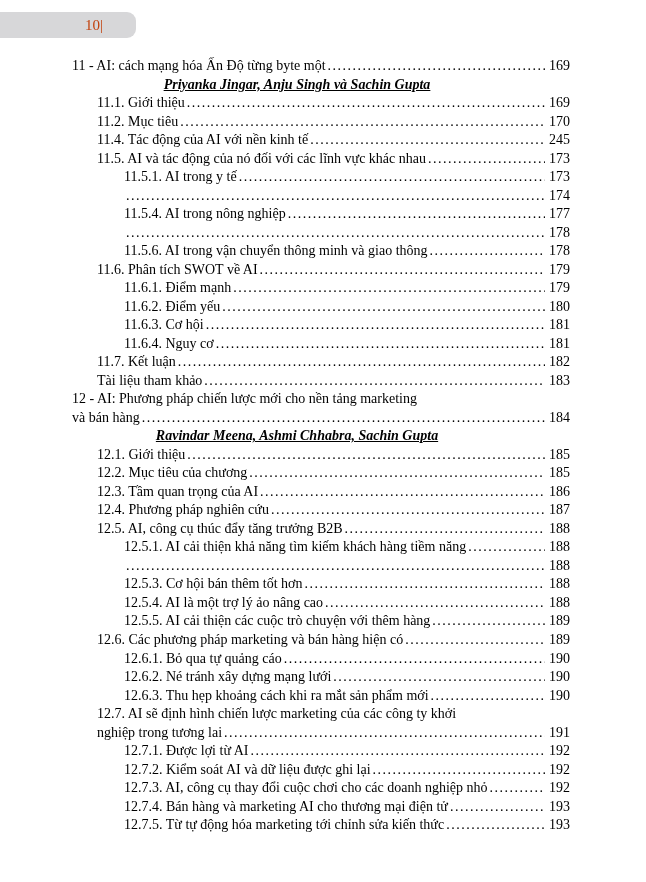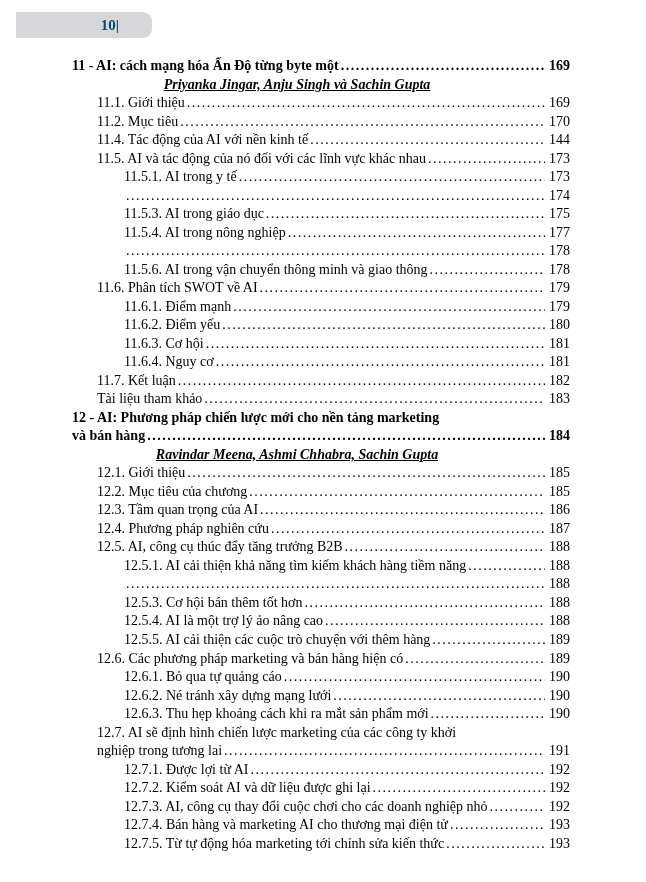--- a/index.html
+++ b/index.html
@@ -5,39 +5,39 @@
   html,body { margin:0; padding:0; }
   body {
     width:646px; height:882px;
     background:#ffffff;
     font-family:"Liberation Serif", serif;
     color:#000000;
     position:relative;
     overflow:hidden;
   }
   .header-bar {
-    position:absolute; left:16px; top:12px;
+    position:absolute; left:0; top:12px;
     width:136px; height:26px;
     background:#d7d7d9;
     border-radius:0 9px 9px 0;
     display:flex; align-items:center; justify-content:center;
     padding-left:52px; box-sizing:border-box;
-    font-weight:bold; font-size:15px; color:#0c4a6e;
+    font-weight:normal; font-size:15px; color:#c2410c;
   }
   .toc {
     position:absolute; left:72px; top:57px; width:498px;
     font-size:14px; line-height:18.53px;
   }
   .row {
     display:flex; align-items:baseline;
     white-space:nowrap; height:18.53px; overflow:hidden;
   }
   .row.l1 { padding-left:25px; }
   .row.l2 { padding-left:52px; }
-  .row.chapter { font-weight:bold; }
+  .row.chapter { font-weight:normal; }
   .row.author {
     display:block; text-align:center;
     font-weight:bold; font-style:italic;
     padding-right:48px;
     text-decoration:underline;
   }
   .t { flex:0 0 auto; }
   .leader {
     flex:1 1 auto; min-width:0; overflow:hidden;
     margin:0 4px 0 2px; letter-spacing:1.5px;
@@ -71,40 +71,35 @@
     <span class="pg">169</span>
   </div>
     <div class="row l1">
     <span class="t">11.2. Mục tiêu</span>
     <span class="leader"></span>
     <span class="pg">170</span>
   </div>
     <div class="row l1">
     <span class="t">11.4. Tác động của AI với nền kinh tế</span>
     <span class="leader"></span>
-    <span class="pg">144</span>
+    <span class="pg">245</span>
   </div>
     <div class="row l1">
     <span class="t">11.5. AI và tác động của nó đối với các lĩnh vực khác nhau</span>
     <span class="leader"></span>
     <span class="pg">173</span>
   </div>
     <div class="row l2">
     <span class="t">11.5.1. AI trong y tế</span>
     <span class="leader"></span>
     <span class="pg">173</span>
   </div>
     <div class="row l2">
     <span class="leader"></span>
     <span class="pg">174</span>
-  </div>
-    <div class="row l2">
-    <span class="t">11.5.3. AI trong giáo dục</span>
-    <span class="leader"></span>
-    <span class="pg">175</span>
   </div>
     <div class="row l2">
     <span class="t">11.5.4. AI trong nông nghiệp</span>
     <span class="leader"></span>
     <span class="pg">177</span>
   </div>
     <div class="row l2">
     <span class="leader"></span>
     <span class="pg">178</span>
   </div>

